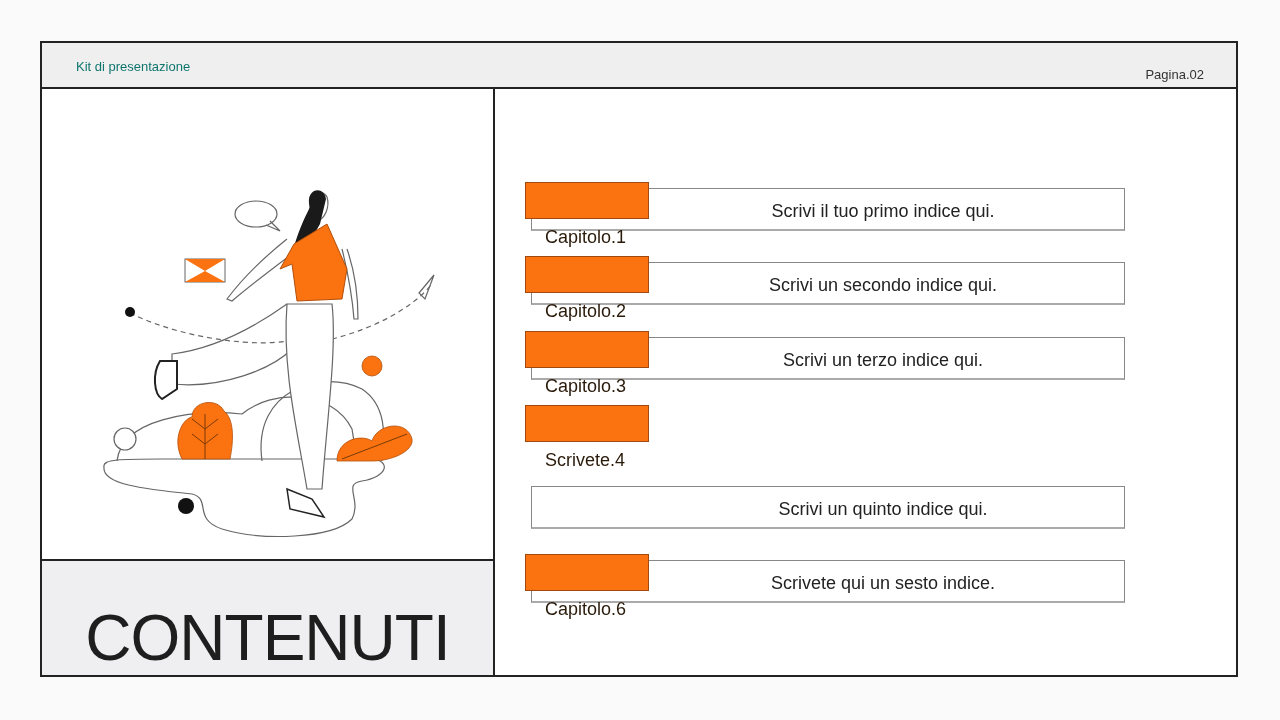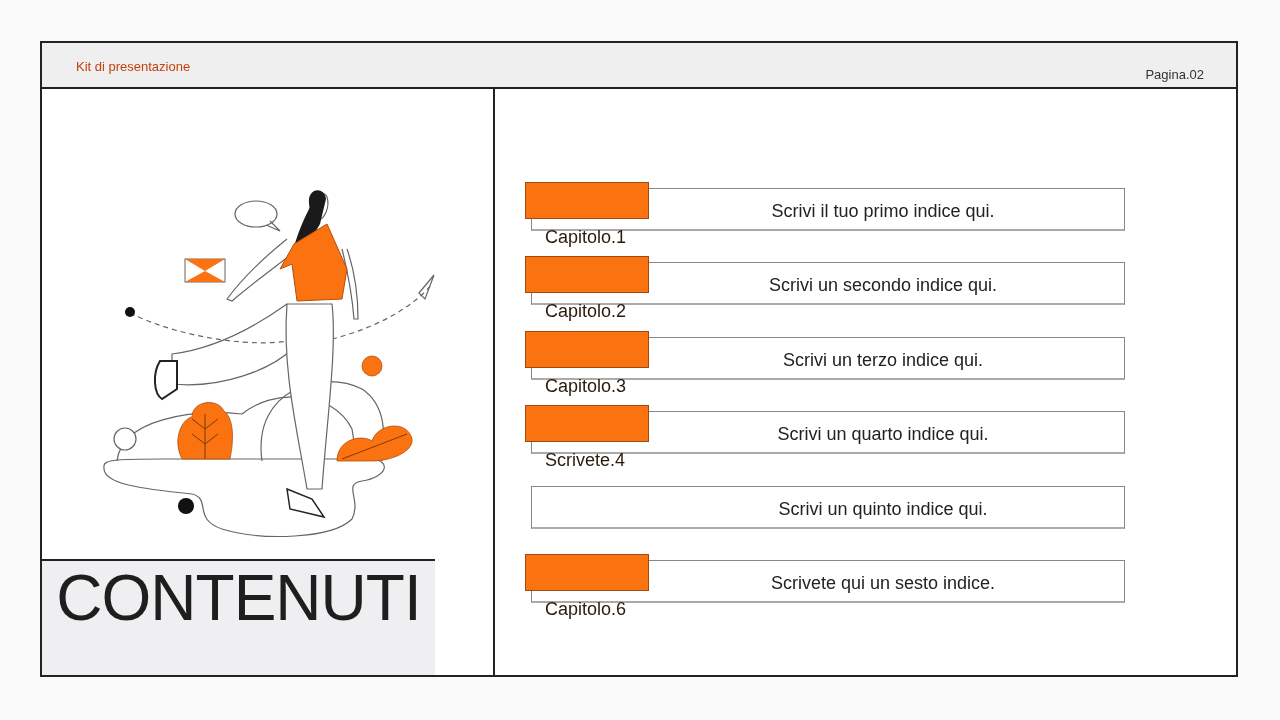--- a/index.html
+++ b/index.html
@@ -1,23 +1,23 @@
 <!DOCTYPE html>
 <html><head>
 <meta charset="utf-8">
 <style>
   html,body{margin:0;padding:0;}
   body{width:1280px;height:720px;background:#fafafa;position:relative;overflow:hidden;font-family:"Liberation Sans",sans-serif;}
   .frame{position:absolute;left:40px;top:41px;width:1198px;height:636px;border:2px solid #222;box-sizing:border-box;background:#fff;}
   .header{position:absolute;left:0;top:0;right:0;height:46px;background:#efefef;border-bottom:2px solid #222;box-sizing:border-box;}
-  .header .left{position:absolute;left:34px;top:16px;font-size:13px;color:#c2410c;}
+  .header .left{position:absolute;left:34px;top:16px;font-size:13px;color:#0f766e;}
   .header .right{position:absolute;right:32px;top:24px;font-size:13px;color:#333;}
   .leftcol{position:absolute;left:0;top:46px;width:453px;bottom:0;border-right:2px solid #222;box-sizing:border-box;}
   .illus{position:absolute;left:0;top:0;width:451px;height:470px;}
-  .titlebox{position:absolute;left:0;top:470px;width:393px;bottom:0;background:#efeef0;border-top:2px solid #222;box-sizing:border-box;display:flex;align-items:flex-start;justify-content:center;}
+  .titlebox{position:absolute;left:0;top:470px;width:451px;bottom:0;background:#efeef0;border-top:2px solid #222;box-sizing:border-box;display:flex;align-items:flex-end;justify-content:center;}
   .titlebox span{font-size:64px;color:#1e1e1e;letter-spacing:-1px;}
   .rows{position:absolute;left:525px;top:140px;}
   .row{position:absolute;width:600px;height:50px;}
   .row .box{position:absolute;left:6px;top:6px;width:594px;height:43px;border:1px solid #888;border-bottom:2px solid #aaa;box-sizing:border-box;background:#fff;}
   .row .box span{position:absolute;left:110px;right:0;top:12px;text-align:center;font-size:18px;color:#222;}
   .row .tag{position:absolute;left:0;top:0;width:124px;height:37px;background:#fb7210;border:1px solid #a04a10;box-sizing:border-box;}
   .row .tag span{position:absolute;left:19px;top:9px;font-size:18px;color:#2a1a0a;margin-top:35px;}
 </style>
 </head>
 <body>
@@ -102,23 +102,20 @@
   </div>
   <div class="row" style="top:191px">
     <div class="box">
         <span>Scrivi un terzo indice qui.</span>
       </div>
     <div class="tag">
         <span>Capitolo.3</span>
       </div>
   </div>
   <div class="row" style="top:265px">
-    <div class="box">
-        <span>Scrivi un quarto indice qui.</span>
-      </div>
     <div class="tag">
         <span>Scrivete.4</span>
       </div>
   </div>
   <div class="row" style="top:340px">
     <div class="box">
         <span>Scrivi un quinto indice qui.</span>
       </div>
   </div>
   <div class="row" style="top:414px">

